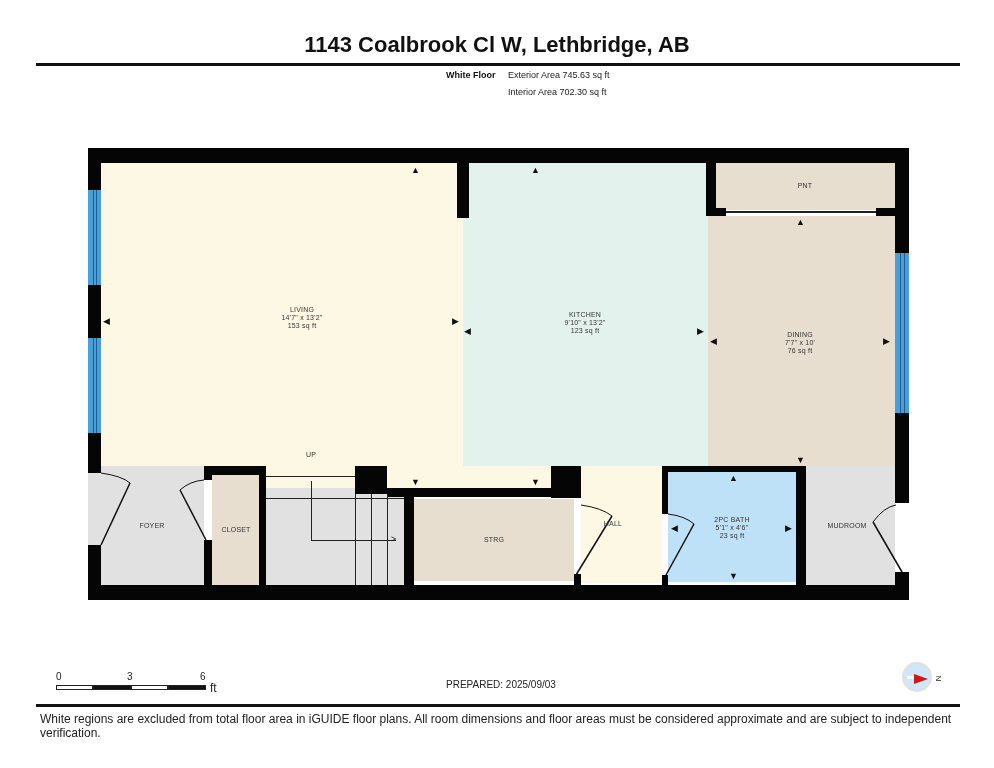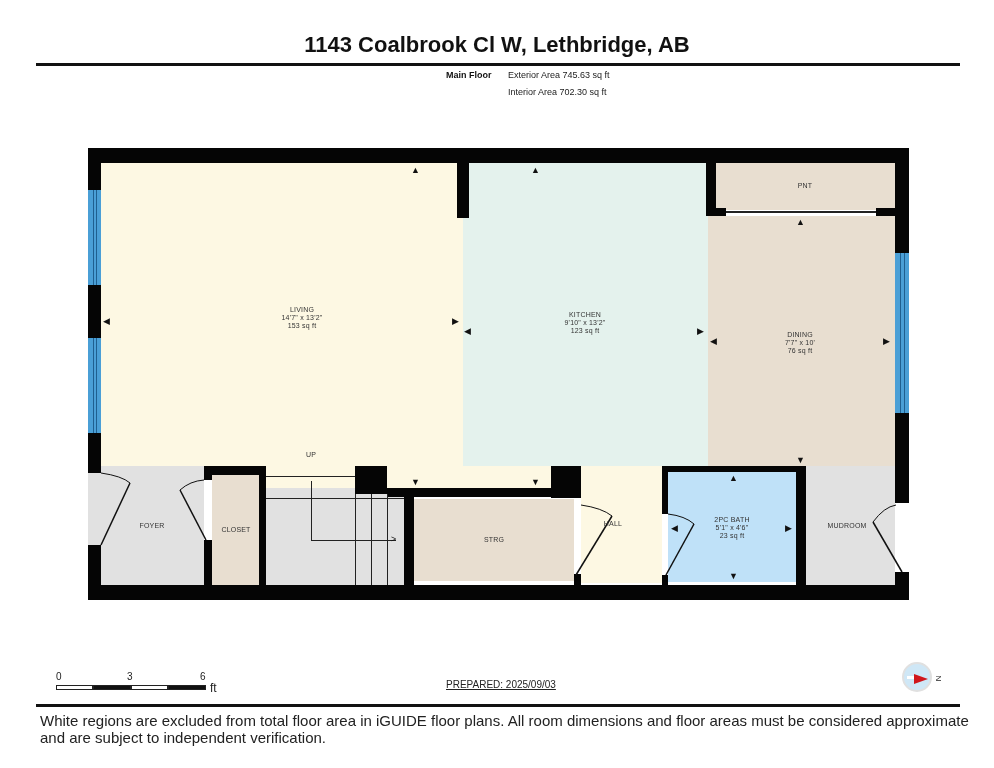--- a/index.html
+++ b/index.html
@@ -29,36 +29,36 @@
 
   .arrow { position: absolute; font-size: 9px; line-height: 9px; color: #111; }
 
   .scale { position: absolute; left: 56px; top: 671px; }
   .scale-num { position: absolute; top: 0; font-size: 10px; color: #222; }
   .scale-bar { position: absolute; top: 14px; height: 5px; border: 1px solid #222; }
   .scale-bar.black { background: #111; }
   .scale-bar.white { background: #fff; }
   .scale-unit { position: absolute; left: 154px; top: 10px; font-size: 12px; color: #222; }
 
-  .prepared { position: absolute; left: 446px; top: 679px; font-size: 10px; color: #222; text-decoration: underline; }
+  .prepared { position: absolute; left: 446px; top: 679px; font-size: 10px; color: #222; }
 
   .compass { position: absolute; left: 902px; top: 662px; width: 30px; height: 30px; border-radius: 50%; background: #cfe7f6; border: 2px solid #e0e0e0; }
   .compass-needle { position: absolute; left: 10px; top: 10px; width: 0; height: 0; border-top: 5px solid transparent; border-bottom: 5px solid transparent; border-left: 14px solid #d0161b; }
   .compass-tail { position: absolute; left: 3px; top: 12px; width: 8px; height: 3px; background: #ffffff; }
   .compass-n { position: absolute; left: 936px; top: 674px; font-size: 8px; color: #222; transform: rotate(90deg); }
 
-  .disclaimer { position: absolute; left: 40px; top: 712px; font-size: 15px; color: #222; }
+  .disclaimer { position: absolute; left: 40px; top: 712px; font-size: 12px; color: #222; }
 </style>
 </head>
 <body>
 
 <div class="title">1143 Coalbrook Cl W, Lethbridge, AB</div>
 <div class="rule rule-top"></div>
 
-<div class="floor-label">Main Floor</div>
+<div class="floor-label">White Floor</div>
 <div class="area-line area-ext">Exterior Area 745.63 sq ft</div>
 <div class="area-line area-int">Interior Area 702.30 sq ft</div>
 
 <div class="plan">
 
   <div class="room" style="left:101px;top:163px;width:362px;height:303px;background:#fdf8e3;"></div>
   <div class="room" style="left:463px;top:163px;width:245px;height:303px;background:#e4f2ed;"></div>
   <div class="room" style="left:708px;top:216px;width:187px;height:250px;background:#e8ded0;"></div>
   <div class="room" style="left:716px;top:163px;width:179px;height:47px;background:#e8ded0;"></div>
   <div class="room" style="left:88px;top:466px;width:116px;height:119px;background:#e1e1e1;"></div>

